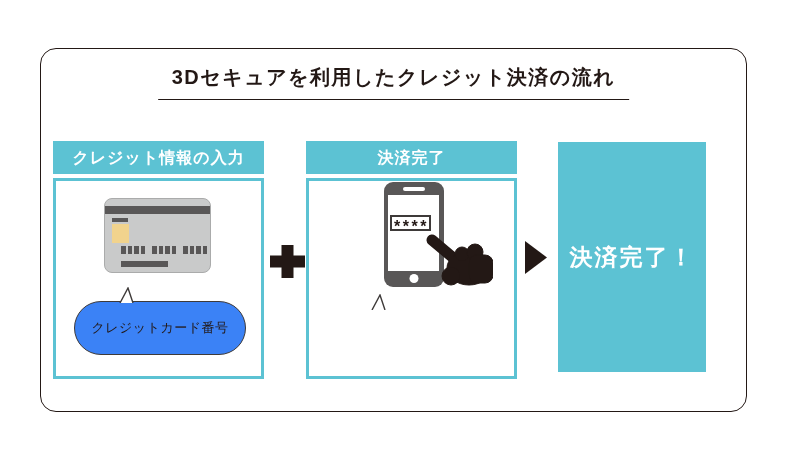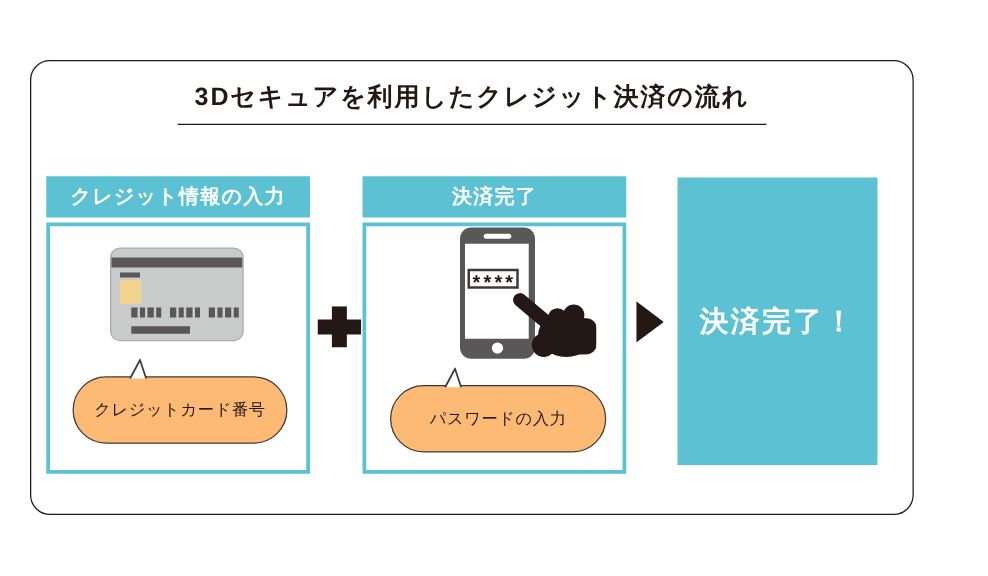--- a/index.html
+++ b/index.html
@@ -1,20 +1,20 @@
 <!DOCTYPE html>
 <html style="--teal: #5cc2d3; --dark: #231815; --gray: #595757; --cardGray: #c9caca; --cardBorder: #aaabab; --chip: #f1d38d; --bubbleBorder: #3e3a39;"><head>
 <meta charset="utf-8">
 <style>
   * { margin:0; padding:0; box-sizing:border-box; }
   body { background:#fff; font-family:"Liberation Sans", sans-serif; }
   .canvas { position:relative; width:790px; height:461px; background:#fff; overflow:hidden; }
 
   .frame {
-    position:absolute; left:24px; top:48px; width:707px; height:364px;
+    position:absolute; left:40px; top:48px; width:707px; height:364px;
     border:1.5px solid var(--dark); border-radius:16px; background:#fff;
   }
 
   .title {
     position:absolute; top:15px; left:50%; transform:translateX(-50%);
     font-size:20px; font-weight:bold; color:var(--dark);
     letter-spacing:1.5px; white-space:nowrap;
     padding:0 14px 8px 14px; border-bottom:1.5px solid var(--dark);
   }
 
@@ -54,40 +54,40 @@
     position:absolute; left:2px; top:20px; width:41px; height:16px;
     border:2px solid var(--bubbleBorder); background:#fff;
     display:flex; align-items:center; justify-content:center; overflow:hidden;
   }
   .pw-box span { font-size:16px; font-weight:bold; color:var(--dark); letter-spacing:2.5px; line-height:8px; transform:translate(1px,4px); }
   .hand { position:absolute; left:116px; top:50px; width:68px; height:58px; }
   .hand * { fill:var(--dark); stroke:var(--dark); }
 
   
   .bubble {
-    position:absolute; background:#fdba74; border:1.5px solid var(--bubbleBorder);
+    position:absolute; background:#3b82f6; border:1.5px solid var(--bubbleBorder);
     border-radius:27px; display:flex; flex-direction:column; justify-content:center; align-items:center;
     font-size:13px; color:var(--dark); letter-spacing:0.5px; line-height:1.55; z-index:1;
   }
   .bubble1 { left:18px; top:120px; width:172px; height:54px; }
   .bubble2 { left:19px; top:127px; width:173px; height:54px; }
   .tail { position:absolute; width:22px; height:16px; z-index:2; }
   .tail path { fill:#fff; stroke:var(--bubbleBorder); stroke-width:1.4; }
   .tail1 { left:60px; top:106px; }
   .tail2 { left:59px; top:113px; }
 
   
   .plus  { position:absolute; left:229px; top:196px; width:35px; height:33px; }
   .plus path { fill:var(--dark); }
   .arrow { position:absolute; left:484px; top:192px; width:22px; height:33px; }
   .arrow path { fill:var(--dark); }
 
   
   .result {
-    position:absolute; left:517px; top:93px; width:160px; height:230px;
+    position:absolute; left:517px; top:93px; width:148px; height:230px;
     background:var(--teal); display:flex; align-items:center; justify-content:center;
   }
   .result-text { color:#fff; font-size:23px; font-weight:bold; letter-spacing:2px; white-space:nowrap; }
 </style>
 </head>
 <body>
 
 <div class="canvas">
   <div class="frame">
 
@@ -156,23 +156,20 @@
           <ellipse cx="44" cy="37" rx="22" ry="17"></ellipse>
           <circle cx="26" cy="45" r="9"></circle>
           <circle cx="37" cy="23" r="7"></circle>
           <circle cx="50" cy="21" r="8"></circle>
           <rect x="44" y="24" width="24" height="28" rx="8"></rect>
         </svg>
 
         <svg class="tail tail2" viewBox="0 0 22 16">
           <path d="M4,16 L12,1 L17,16"></path>
         </svg>
-        <div class="bubble bubble2">
-          <div>パスワードの入力</div>
-        </div>
       </div>
     </div>
 
     <svg class="arrow" viewBox="0 0 22 33">
       <path d="M0,0 L22,16.5 L0,33 Z"></path>
     </svg>
 
     <div class="result">
       <div class="result-text">決済完了！</div>
     </div>

